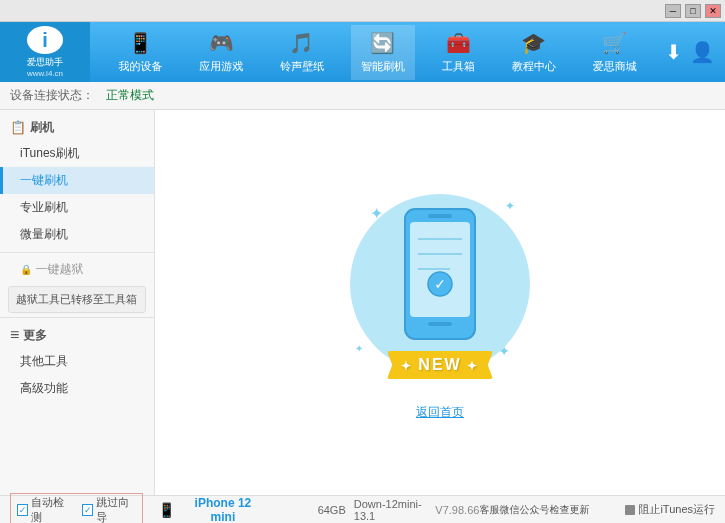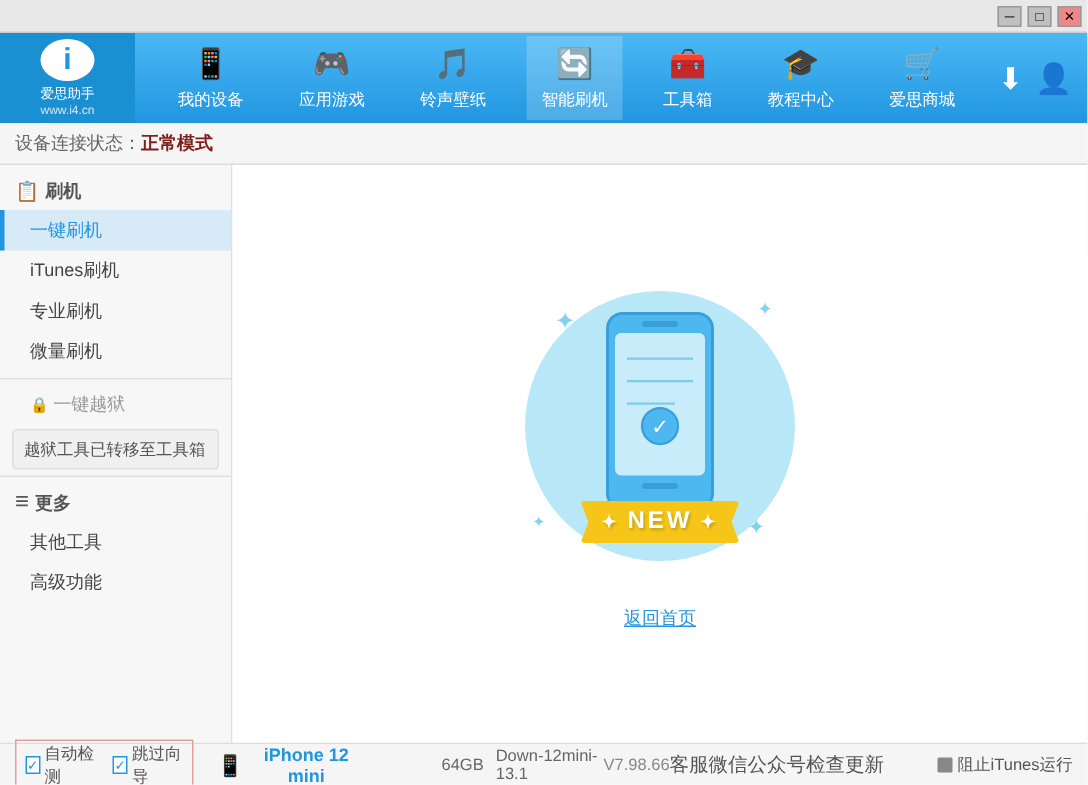--- a/index.html
+++ b/index.html
@@ -63,22 +63,23 @@
     
     .status-bar {
       height: 28px;
       background: #f5f5f5;
       border-bottom: 1px solid #ddd;
       display: flex;
       align-items: center;
       padding: 0 10px;
       font-size: 12px;
       color: #666;
-    }
-    .status-mode { color: #7f1d1d; font-weight: bold; }
+      gap: 12px;
+    }
+    .status-mode { color: #15803d; font-weight: normal; }
 
     
     .main-layout {
       display: flex;
       height: calc(523px - 22px - 60px - 28px - 28px);
     }
 
     
     .sidebar {
       width: 155px;
@@ -219,21 +220,21 @@
     }
     .bottom-device-info { flex: 1; display: flex; align-items: center; gap: 8px; }
     .device-checkbox-area { display: flex; align-items: center; gap: 12px; border: 1px solid #e0a0a0; padding: 1px 6px; margin-right: 8px; }
     .device-checkbox { display: flex; align-items: center; gap: 3px; }
     .chk { width: 12px; height: 12px; border: 1px solid #2196e0; background: white; display: inline-flex; align-items: center; justify-content: center; font-size: 9px; color: #2196e0; }
     .device-name { color: #2196e0; font-weight: bold; font-size: 12px; text-align: center; }
     .device-icon { font-size: 14px; color: #555; }
 
     .bottom-right { display: flex; align-items: center; }
     .version-text { color: #888; font-size: 11px; }
-    .bottom-link { color: #555; font-size: 13px; cursor: pointer; }
+    .bottom-link { color: #555; font-size: 10px; cursor: pointer; }
     .stop-itunes { display: flex; align-items: center; gap: 3px; color: #555; font-size: 11px; cursor: pointer; padding-left: 16px; }
     .stop-icon { width: 10px; height: 10px; background: #888; border-radius: 1px; display: inline-block; }
   </style>
 </head>
 <body>
 
 <div class="title-bar">
   <div class="title-bar-controls">
     <div class="title-btn">─</div>
     <div class="title-btn">□</div>
@@ -293,22 +294,22 @@
 </div>
 
 <div class="main-layout">
 
   <div class="sidebar">
 
     <div class="sidebar-section-title">
       <span class="sidebar-section-icon">📋</span>
       <span>刷机</span>
     </div>
+    <div class="sidebar-item">iTunes刷机</div>
     <div class="sidebar-item active">一键刷机</div>
-    <div class="sidebar-item">iTunes刷机</div>
     <div class="sidebar-item">专业刷机</div>
     <div class="sidebar-item">微量刷机</div>
 
     <div class="sidebar-divider"></div>
 
     <div class="sidebar-disabled">
       <span class="sidebar-lock">🔒</span>
       <span>一键越狱</span>
     </div>
     <div class="sidebar-info-box">
@@ -348,21 +349,21 @@
 
           <line x1="18" y1="35" x2="62" y2="35" stroke="#7dcce8" stroke-width="1.5"></line>
           <line x1="18" y1="50" x2="62" y2="50" stroke="#7dcce8" stroke-width="1.5"></line>
           <line x1="18" y1="65" x2="50" y2="65" stroke="#7dcce8" stroke-width="1.5"></line>
 
           <circle cx="40" cy="80" r="12" fill="#4db8f0" stroke="#3a9fd8" stroke-width="1.5"></circle>
           <text x="40" y="85" text-anchor="middle" fill="white" font-size="14">✓</text>
         </svg>
       </div>
 
-      <div class="new-ribbon" style="bottom:22px; font-size:16px; padding:5px 14px;">NEW</div>
+      <div class="new-ribbon" style="bottom:5px; font-size:16px; padding:5px 14px;">NEW</div>
     </div>
 
 
 
     <div class="back-link">返回首页</div>
   </div>
 </div>
 
 <div class="bottom-bar">
   <div class="bottom-device-info">

